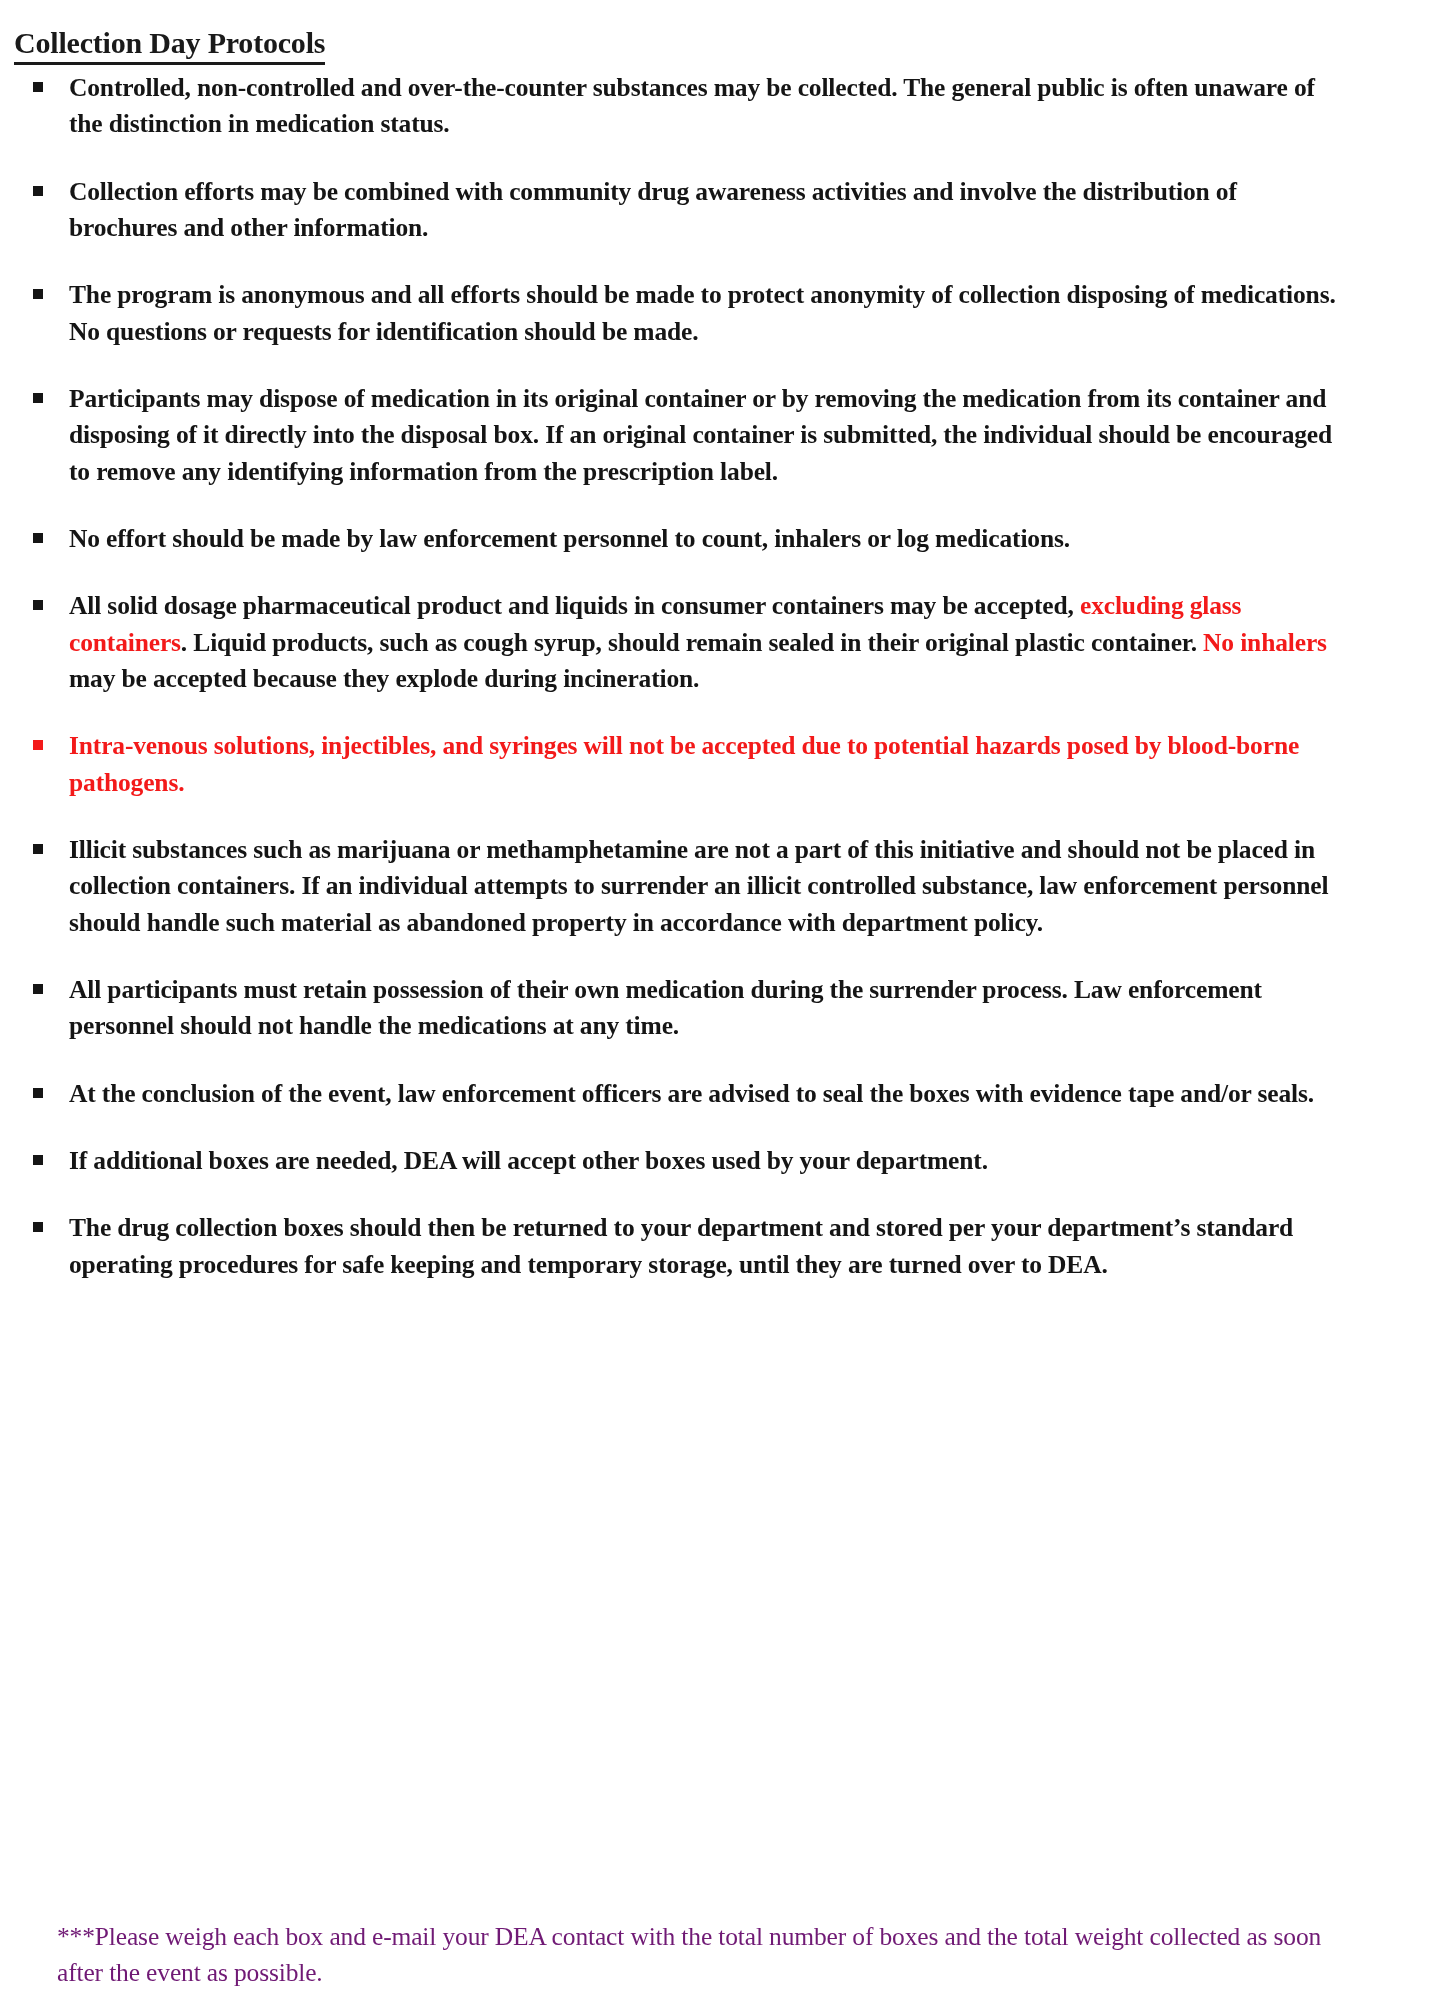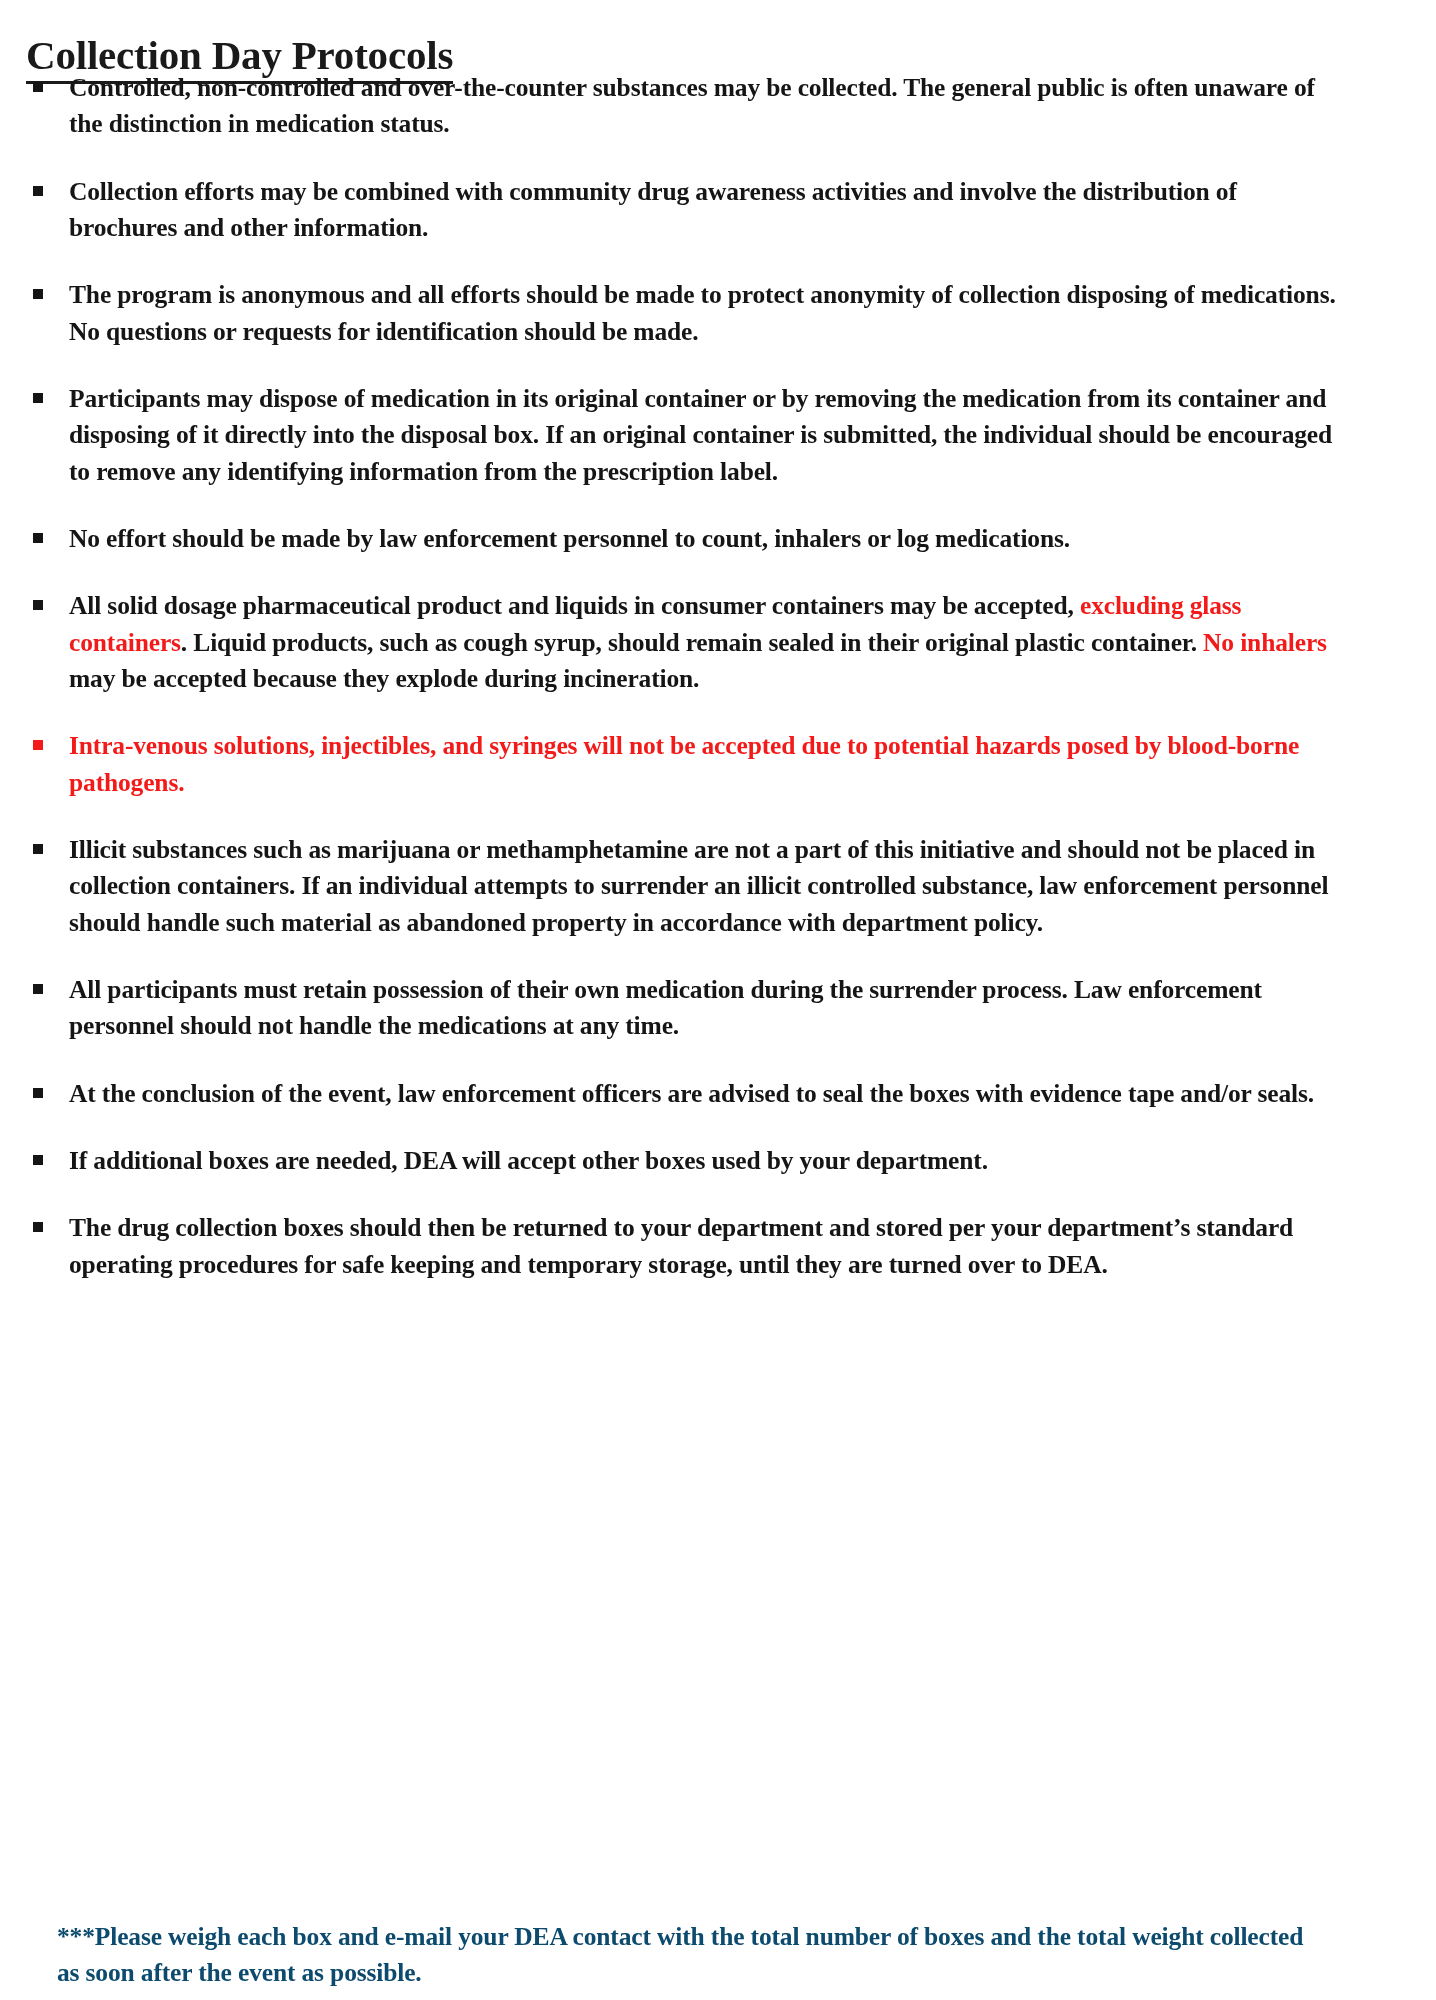--- a/index.html
+++ b/index.html
@@ -21,29 +21,28 @@
     height: 2000px;
     background: #ffffff;
     padding: 0;
     box-sizing: border-box;
   }
 
   .doc-title {
     position: absolute;
     left: 14px;
     top: 6px;
-    font-size: 41px;
+    font-size: 30px;
     font-weight: bold;
     letter-spacing: -0.2px;
     color: #1a1a1a;
     border-bottom: 3px solid #1a1a1a;
     display: inline-block;
     padding-bottom: 2px;
     line-height: 1.12;
-    margin-left: 12px;
   }
 
   .bullet-list {
     position: absolute;
     left: 12px;
     top: 70px;
     width: 1436px;
     margin: 0;
     padding: 0;
     list-style: none;
@@ -88,23 +87,23 @@
 
   .closing-note {
     position: absolute;
     left: 0;
     top: 1893px;
     width: 1436px;
     padding-left: 57px;
     padding-right: 106px;
     box-sizing: border-box;
     font-size: 25.5px;
-    font-weight: bold;
+    font-weight: normal;
     line-height: 1.425;
-    color: #0c4a6e;
+    color: #701a75;
     letter-spacing: -0.15px;
   }
 </style>
 </head>
 <body>
 
 <div class="page">
 
   <h1 class="doc-title">Collection Day Protocols</h1>
 

